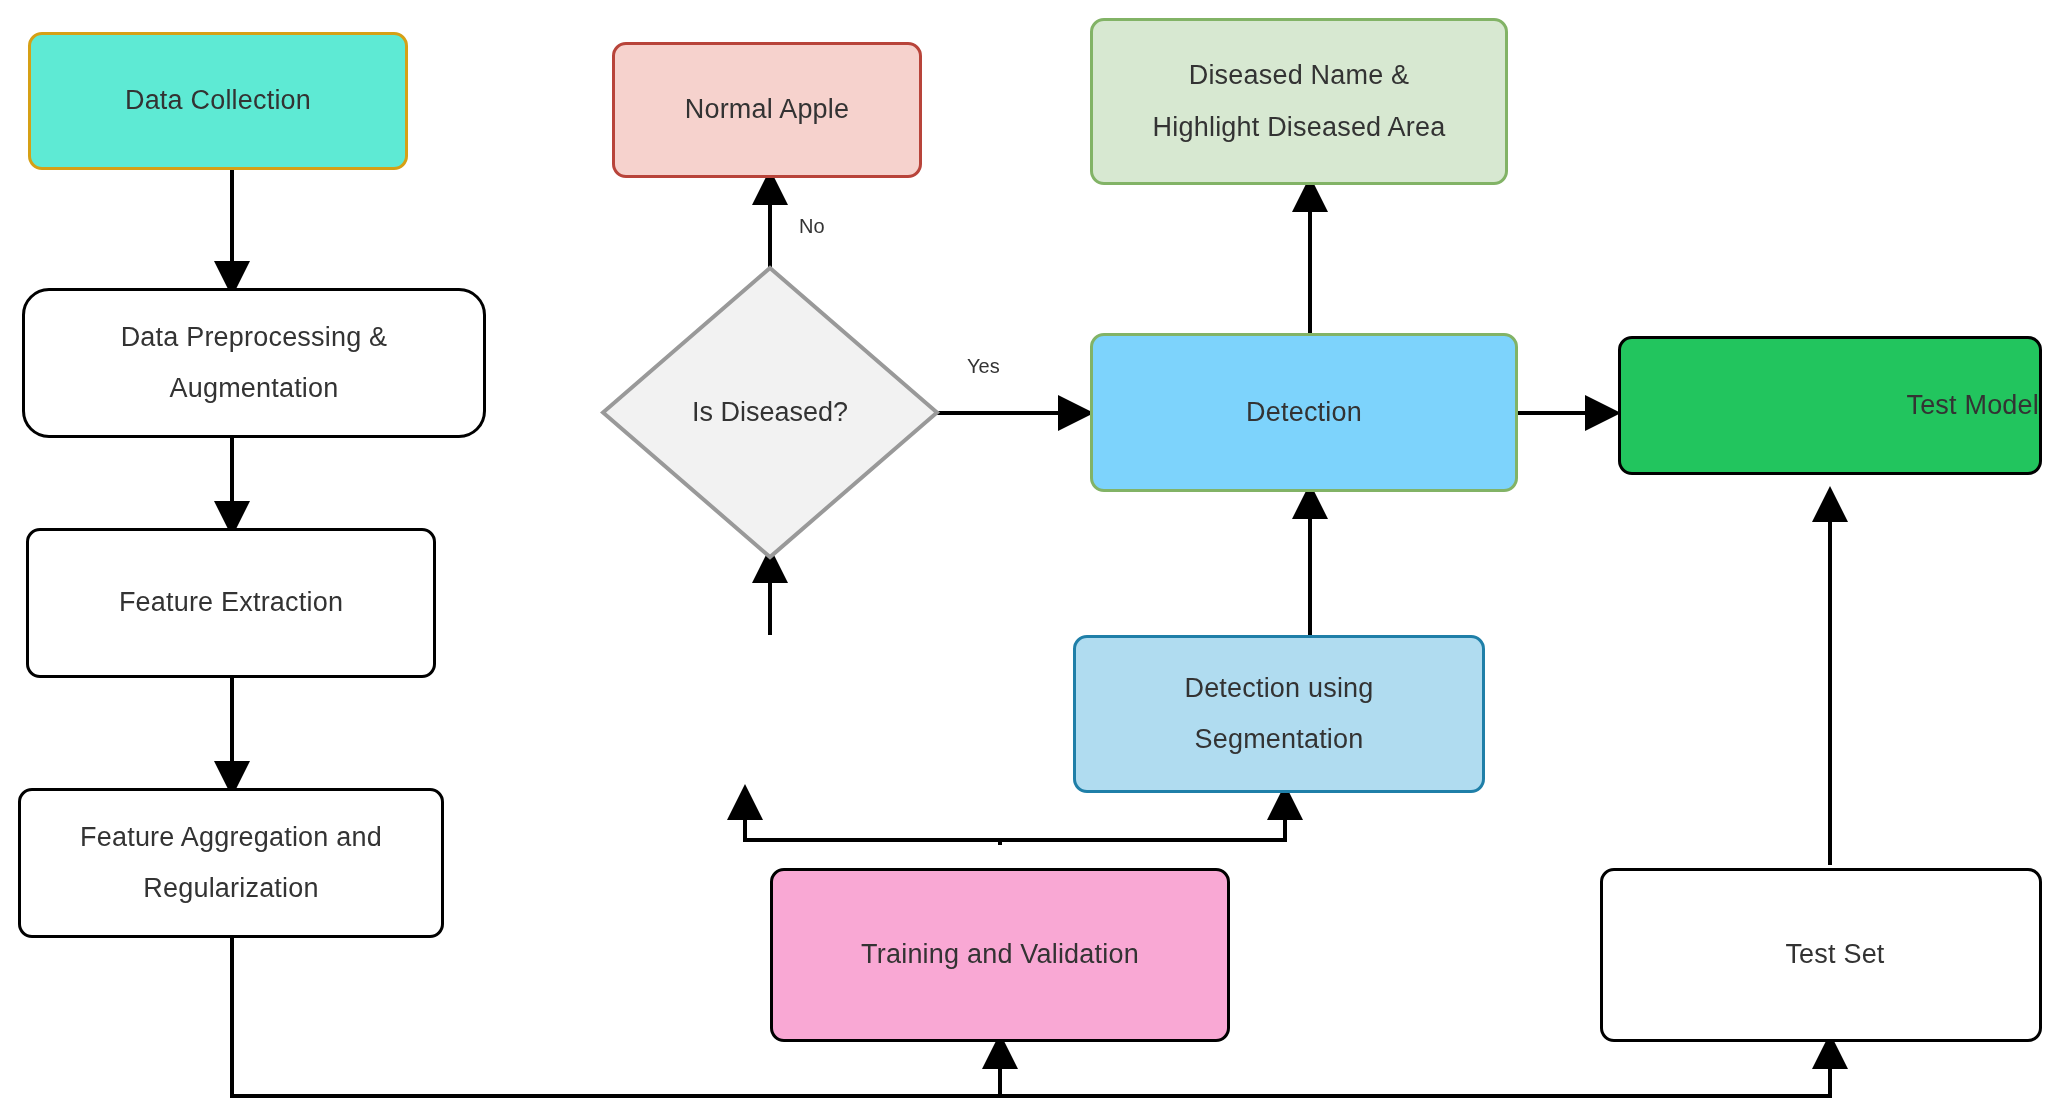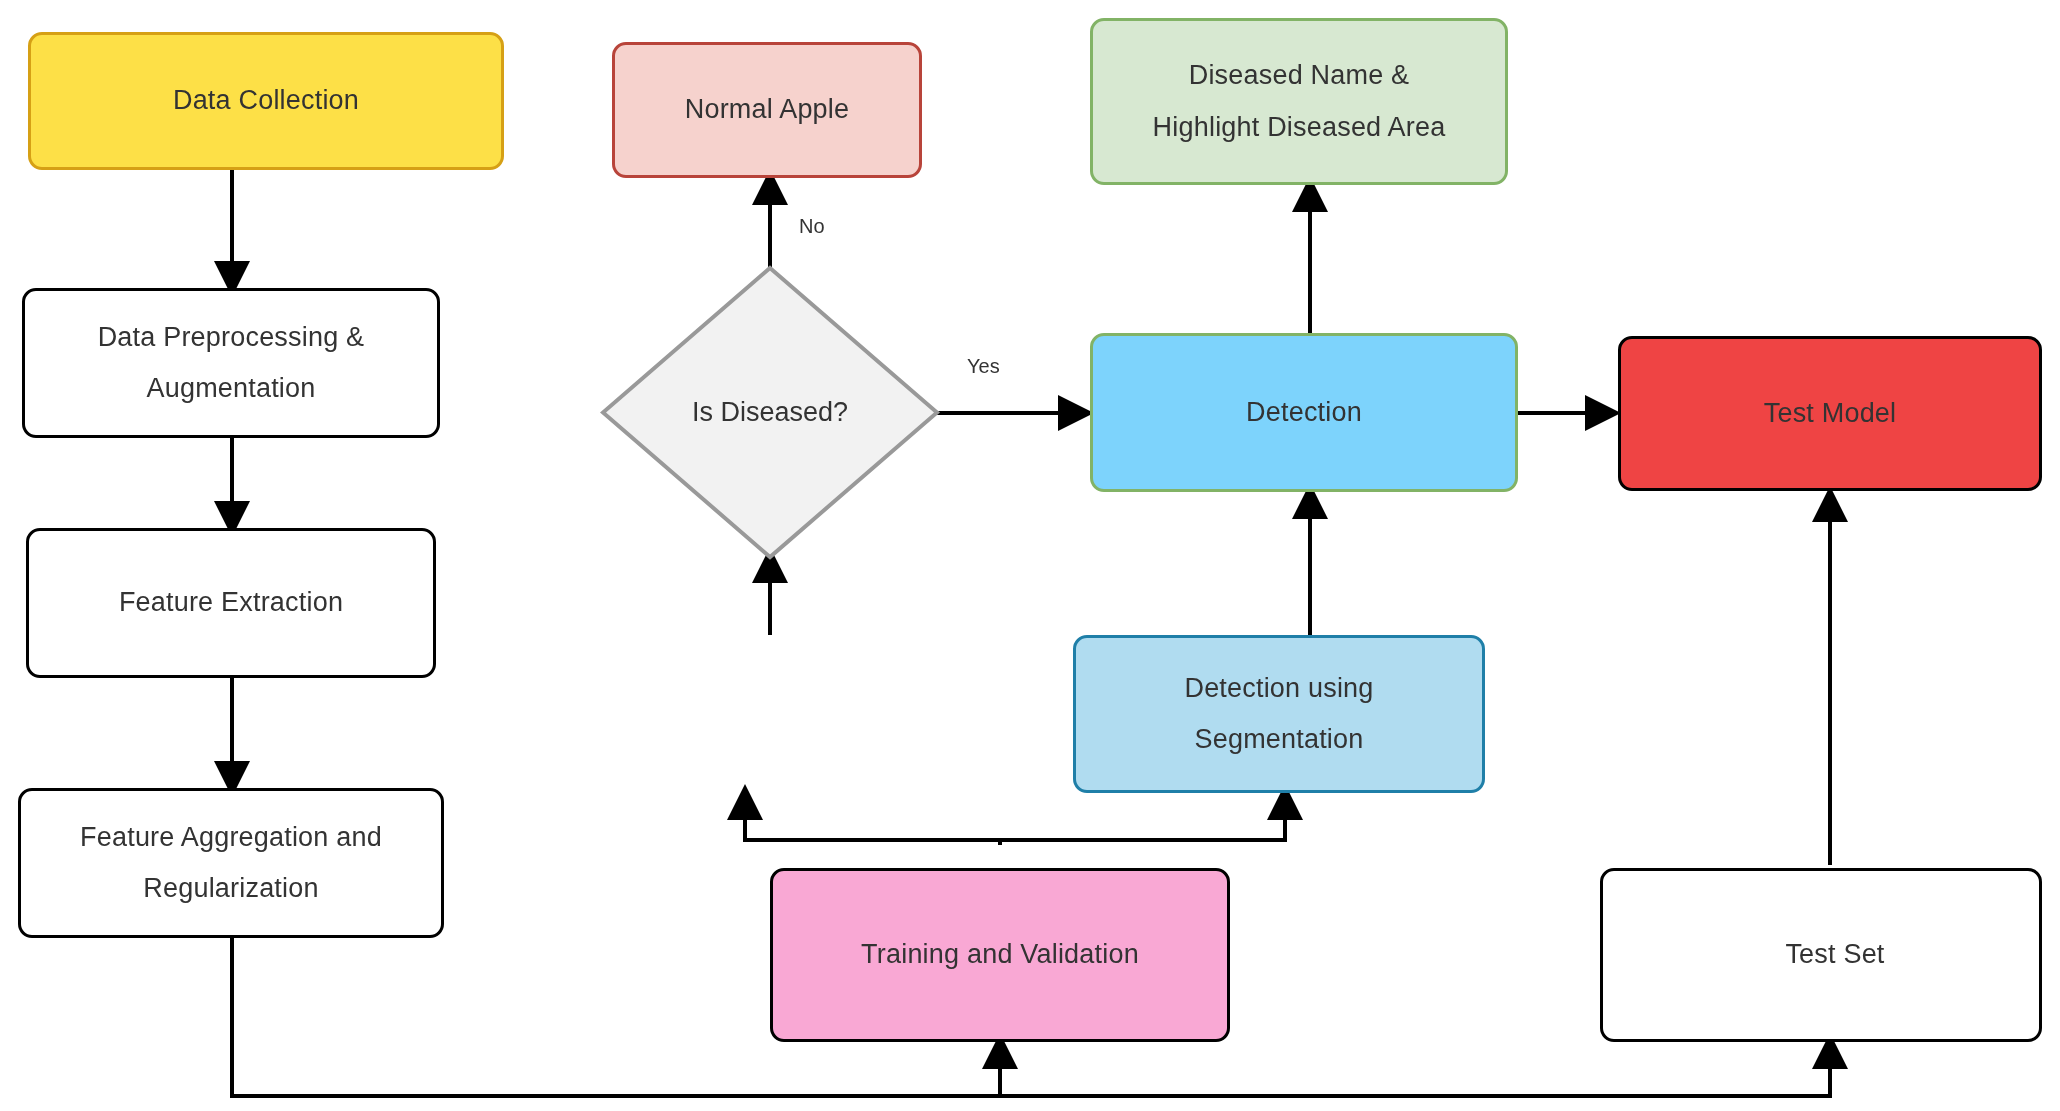--- a/index.html
+++ b/index.html
@@ -103,27 +103,27 @@
       <path d="M 1000 845 L 1000 840 L 1285 840 L 1285 793"></path>
 
       <path d="M 1830 865 L 1830 495"></path>
 
       <path d="M 232 938 L 232 1096 L 1000 1096 L 1000 1042"></path>
 
       <path d="M 1000 1096 L 1830 1096 L 1830 1042"></path>
     </g>
   </svg>
 
-  <div class="node" style="left:28px; top:32px; width:476px; height:138px;
-              background:#fde047; border-color:#d6a015;">
+  <div class="node" style="left:28px; top:32px; width:380px; height:138px;
+              background:#5eead4; border-color:#d6a015;">
     <span class="line">Data Collection</span>
   </div>
 
-  <div class="node" style="left:22px; top:288px; width:418px; height:150px;
-              background:#ffffff; border-color:#000000;">
+  <div class="node" style="left:22px; top:288px; width:464px; height:150px;
+              background:#ffffff; border-color:#000000;border-radius:27px;">
     <span class="line">Data Preprocessing &amp;</span>
     <span class="line">Augmentation</span>
   </div>
 
   <div class="node" style="left:26px; top:528px; width:410px; height:150px;
               background:#ffffff; border-color:#000000;">
     <span class="line">Feature Extraction</span>
   </div>
 
   <div class="node" style="left:18px; top:788px; width:426px; height:150px;
@@ -148,22 +148,22 @@
               background:#d7e8d1; border-color:#82b366;">
     <span class="line">Diseased Name &amp;</span>
     <span class="line">Highlight Diseased Area</span>
   </div>
 
   <div class="node" style="left:1090px; top:333px; width:428px; height:159px;
               background:#7dd3fc; border-color:#82b366;">
     <span class="line">Detection</span>
   </div>
 
-  <div class="node" style="left:1618px; top:336px; width:424px; height:155px;
-              background:#ef4444; border-color:#000000;">
+  <div class="node" style="left:1618px; top:336px; width:424px; height:139px;
+              background:#22c55e; border-color:#000000;align-items:flex-end;">
     <span class="line">Test Model</span>
   </div>
 
 
   <div class="node" style="left:1073px; top:635px; width:412px; height:158px;
               background:#b0dcf0; border-color:#1f7fa8;">
     <span class="line">Detection using</span>
     <span class="line">Segmentation</span>
   </div>
 

